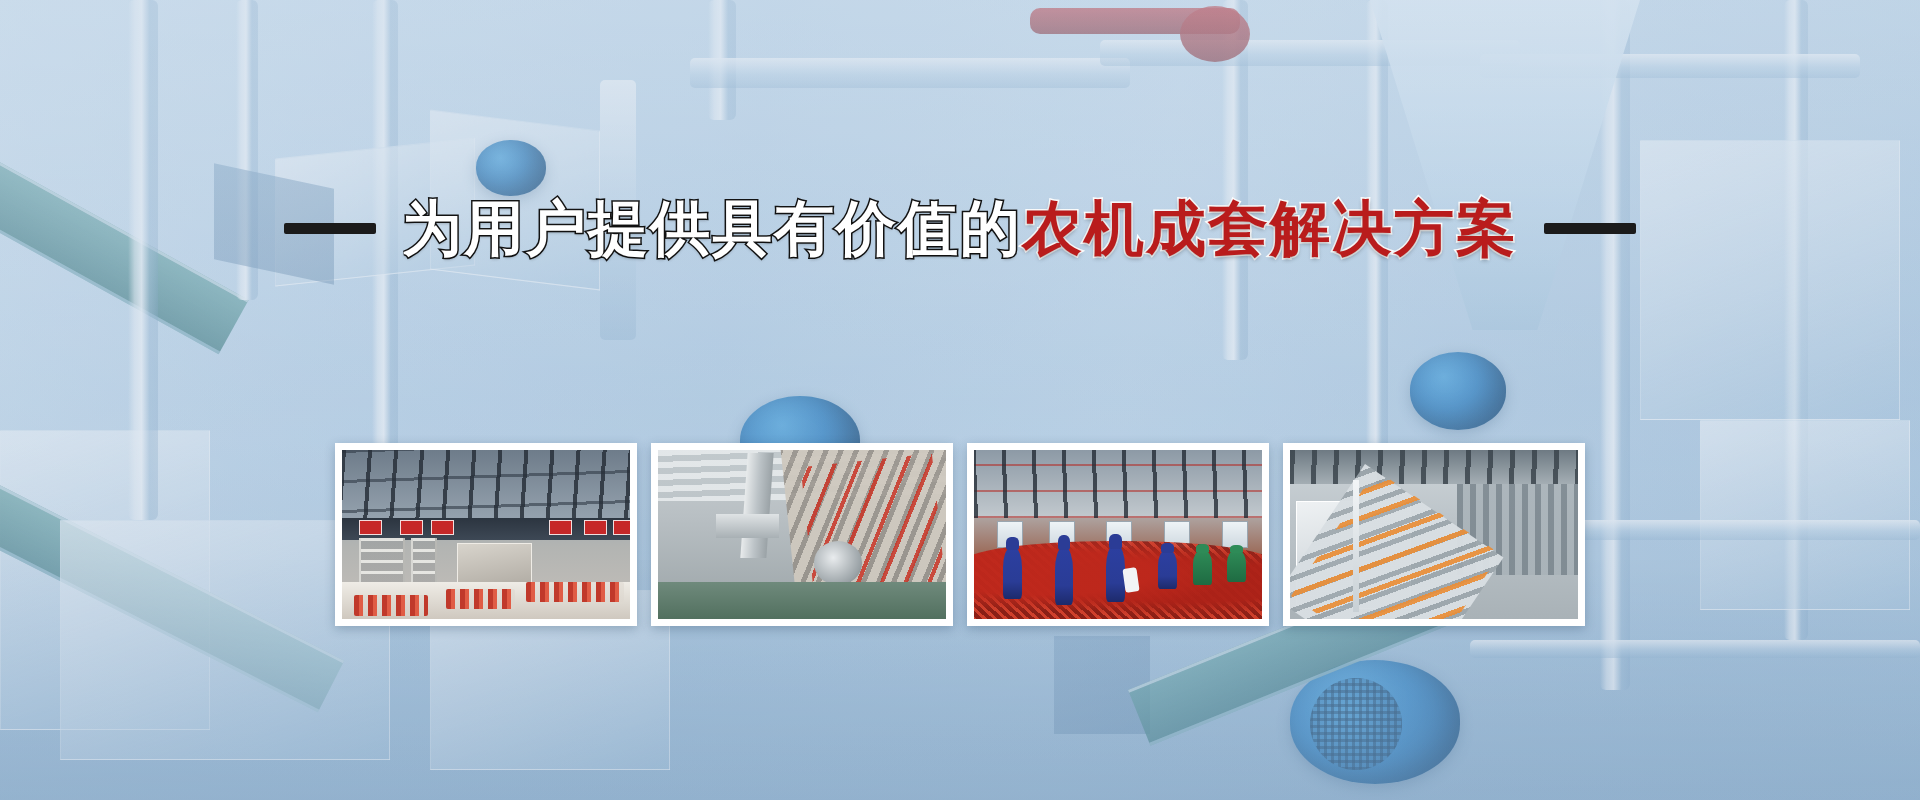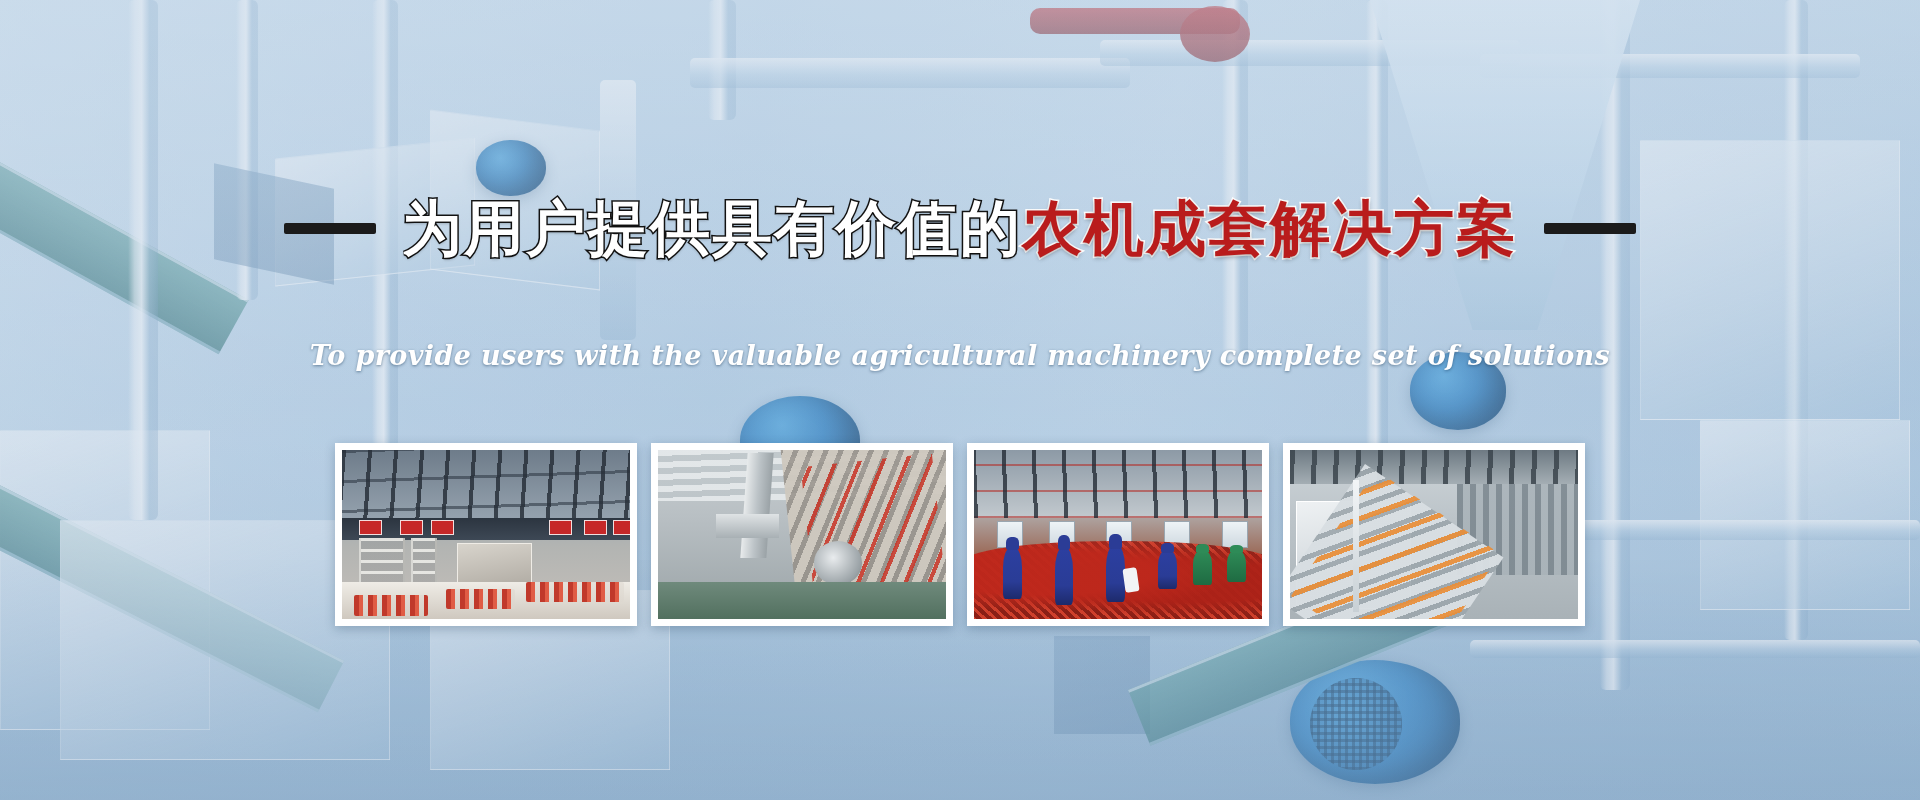--- a/index.html
+++ b/index.html
@@ -294,21 +294,20 @@
   </div>
 
   <div class="headline-wrap">
     <span class="rule"></span>
     <h1 class="headline">
       <span class="seg-white">为用户提供具有价值的</span><span class="seg-red">农机成套解决方案</span>
     </h1>
     <span class="rule"></span>
   </div>
 
-  <p class="subtitle">To provide users with the  valuable agricultural machinery complete set of solutions</p>
 
   <div class="thumbs">
 
     <div class="thumb">
       <div class="thumb-inner t1">
         <i class="ph roof"></i>
         <i class="ph band"></i>
         <i class="ph sign" style="left:6%;"></i>
         <i class="ph sign" style="left:20%;"></i>
         <i class="ph sign" style="left:31%;"></i>

